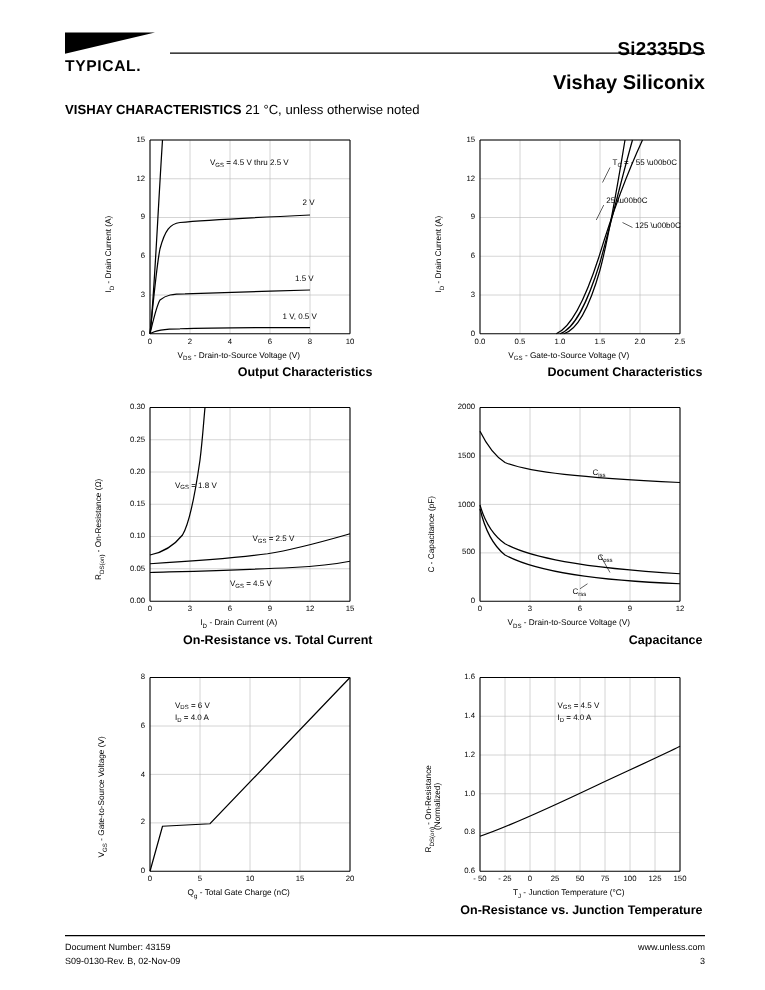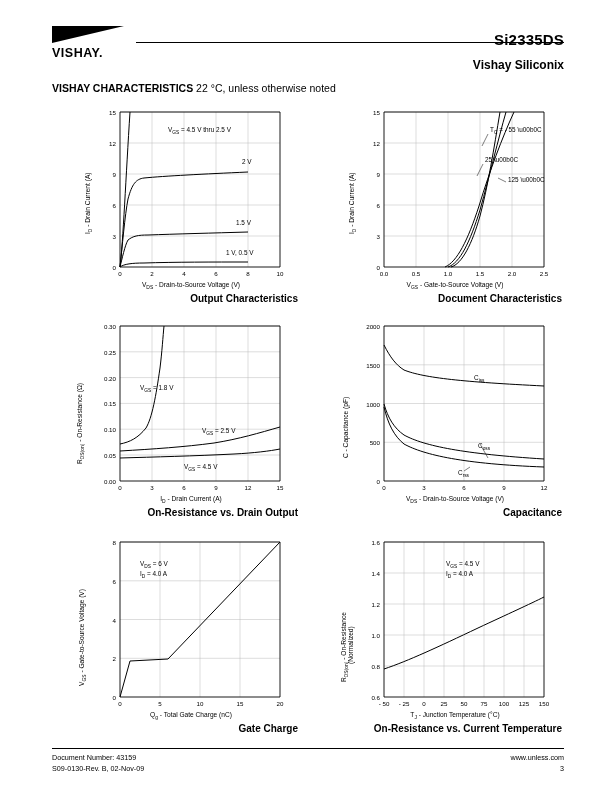--- a/index.html
+++ b/index.html
@@ -14,21 +14,21 @@
   .page{position:absolute;left:0;top:0;width:612px;height:792px;}
 
   
   .header{position:absolute;left:52px;top:26px;width:512px;height:44px;}
   .logo{position:absolute;left:0;top:0;width:76px;height:34px;}
   .logo .wedge{position:absolute;left:0;top:0;width:0;height:0;
       border-left:72px solid #000;border-bottom:17px solid transparent;}
   .logo .name{position:absolute;left:0;top:20px;font-size:12.5px;font-weight:bold;letter-spacing:.5px;}
   .hdr-rule{position:absolute;left:84px;top:16px;width:428px;height:1px;background:#000;}
   .part-no{position:absolute;right:0;top:5px;font-size:15px;font-weight:bold;letter-spacing:.2px;}
-  .brand{position:absolute;right:0;top:32px;font-size:12px;font-weight:bold;}
+  .brand{position:absolute;right:0;top:32px;font-size:16px;font-weight:bold;}
 
   
   .sec-title{position:absolute;left:52px;top:82px;font-size:10.5px;font-weight:bold;}
   .sec-title .light{font-weight:normal;}
 
   
   .fig{position:absolute;}
   .fig .caption{position:absolute;bottom:0;left:0;width:100%;text-align:right;font-size:10px;font-weight:bold;}
   .plotbox{position:absolute;left:0;top:0;}
   .axis-x-label{position:absolute;width:100%;text-align:center;font-size:6.6px;}
@@ -45,29 +45,29 @@
   .foot-r2{position:absolute;right:48px;top:764px;font-size:7.2px;text-align:right;}
 </style>
 </head>
 <body>
 
 <div class="page">
 
   <div class="header">
     <div class="logo">
       <div class="wedge"></div>
-      <div class="name">VISHAY.</div>
+      <div class="name">TYPICAL.</div>
     </div>
     <div class="hdr-rule"></div>
     <div class="part-no">Si2335DS</div>
     <div class="brand">Vishay Siliconix</div>
   </div>
 
   <div class="sec-title">
-    <span>VISHAY CHARACTERISTICS</span><span class="light"> 22 °C, unless otherwise noted</span>
+    <span>VISHAY CHARACTERISTICS</span><span class="light"> 21 °C, unless otherwise noted</span>
   </div>
 
   <div class="fig" style="left:74px;top:104px;width:224px;height:200px;">
     <svg class="plotbox" width="224" height="200" viewBox="0 0 224 200">
       <g stroke="#bbb" stroke-width="0.5">
         <line x1="46" y1="8" x2="206" y2="8"></line>
         <line x1="46" y1="39" x2="206" y2="39"></line>
         <line x1="46" y1="70" x2="206" y2="70"></line>
         <line x1="46" y1="101" x2="206" y2="101"></line>
         <line x1="46" y1="132" x2="206" y2="132"></line>
@@ -198,21 +198,21 @@
     <div class="tick-y" style="left:10px;top:137px;width:32px;">0.05</div>
     <div class="tick-y" style="left:10px;top:163px;width:32px;">0.00</div>
     <div class="tick-x" style="left:46px;top:166px;">0</div>
     <div class="tick-x" style="left:78px;top:166px;">3</div>
     <div class="tick-x" style="left:110px;top:166px;">6</div>
     <div class="tick-x" style="left:142px;top:166px;">9</div>
     <div class="tick-x" style="left:174px;top:166px;">12</div>
     <div class="tick-x" style="left:206px;top:166px;">15</div>
     <div class="axis-y-label" style="left:2px;top:146px;">R<sub>DS(on)</sub> - On-Resistance (Ω)</div>
     <div class="axis-x-label" style="left:10px;top:177px;width:214px;">I<sub>D</sub> - Drain Current (A)</div>
-    <div class="caption">On-Resistance vs. Drain Output</div>
+    <div class="caption">On-Resistance vs. Total Current</div>
   </div>
 
   <div class="fig" style="left:338px;top:318px;width:224px;height:200px;">
     <svg class="plotbox" width="224" height="200" viewBox="0 0 224 200">
       <g stroke="#bbb" stroke-width="0.5">
         <line x1="46" y1="8" x2="206" y2="8"></line>
         <line x1="46" y1="46.8" x2="206" y2="46.8"></line>
         <line x1="46" y1="85.5" x2="206" y2="85.5"></line>
         <line x1="46" y1="124.3" x2="206" y2="124.3"></line>
         <line x1="86" y1="8" x2="86" y2="163"></line>
@@ -281,21 +281,20 @@
     <div class="tick-y" style="left:18px;top:85.5px;width:24px;">4</div>
     <div class="tick-y" style="left:18px;top:124.3px;width:24px;">2</div>
     <div class="tick-y" style="left:18px;top:163px;width:24px;">0</div>
     <div class="tick-x" style="left:46px;top:166px;">0</div>
     <div class="tick-x" style="left:86px;top:166px;">5</div>
     <div class="tick-x" style="left:126px;top:166px;">10</div>
     <div class="tick-x" style="left:166px;top:166px;">15</div>
     <div class="tick-x" style="left:206px;top:166px;">20</div>
     <div class="axis-y-label" style="left:4px;top:152px;">V<sub>GS</sub> - Gate-to-Source Voltage (V)</div>
     <div class="axis-x-label" style="left:10px;top:177px;width:214px;">Q<sub>g</sub> - Total Gate Charge (nC)</div>
-    <div class="caption">Gate Charge</div>
   </div>
 
   <div class="fig" style="left:338px;top:534px;width:224px;height:200px;">
     <svg class="plotbox" width="224" height="200" viewBox="0 0 224 200">
       <g stroke="#bbb" stroke-width="0.5">
         <line x1="46" y1="8" x2="206" y2="8"></line>
         <line x1="46" y1="39" x2="206" y2="39"></line>
         <line x1="46" y1="70" x2="206" y2="70"></line>
         <line x1="46" y1="101" x2="206" y2="101"></line>
         <line x1="46" y1="132" x2="206" y2="132"></line>
@@ -330,21 +329,21 @@
     <div class="tick-x" style="left:86px;top:166px;">0</div>
     <div class="tick-x" style="left:106px;top:166px;">25</div>
     <div class="tick-x" style="left:126px;top:166px;">50</div>
     <div class="tick-x" style="left:146px;top:166px;">75</div>
     <div class="tick-x" style="left:166px;top:166px;">100</div>
     <div class="tick-x" style="left:186px;top:166px;">125</div>
     <div class="tick-x" style="left:206px;top:166px;">150</div>
     <div class="axis-y-label" style="left:2px;top:148px;">R<sub>DS(on)</sub> - On-Resistance<tspan></tspan></div>
     <div class="axis-y-label" style="left:9px;top:130px;">(Normalized)</div>
     <div class="axis-x-label" style="left:10px;top:177px;width:214px;">T<sub>J</sub> - Junction Temperature (°C)</div>
-    <div class="caption">On-Resistance vs. Current Temperature</div>
+    <div class="caption">On-Resistance vs. Junction Temperature</div>
   </div>
 
   <div class="foot-rule"></div>
   <div class="foot-l1">Document Number: 43159</div>
   <div class="foot-l2">S09-0130-Rev. B, 02-Nov-09</div>
   <div class="foot-r1">www.unless.com</div>
   <div class="foot-r2">3</div>
 
 </div>
 

